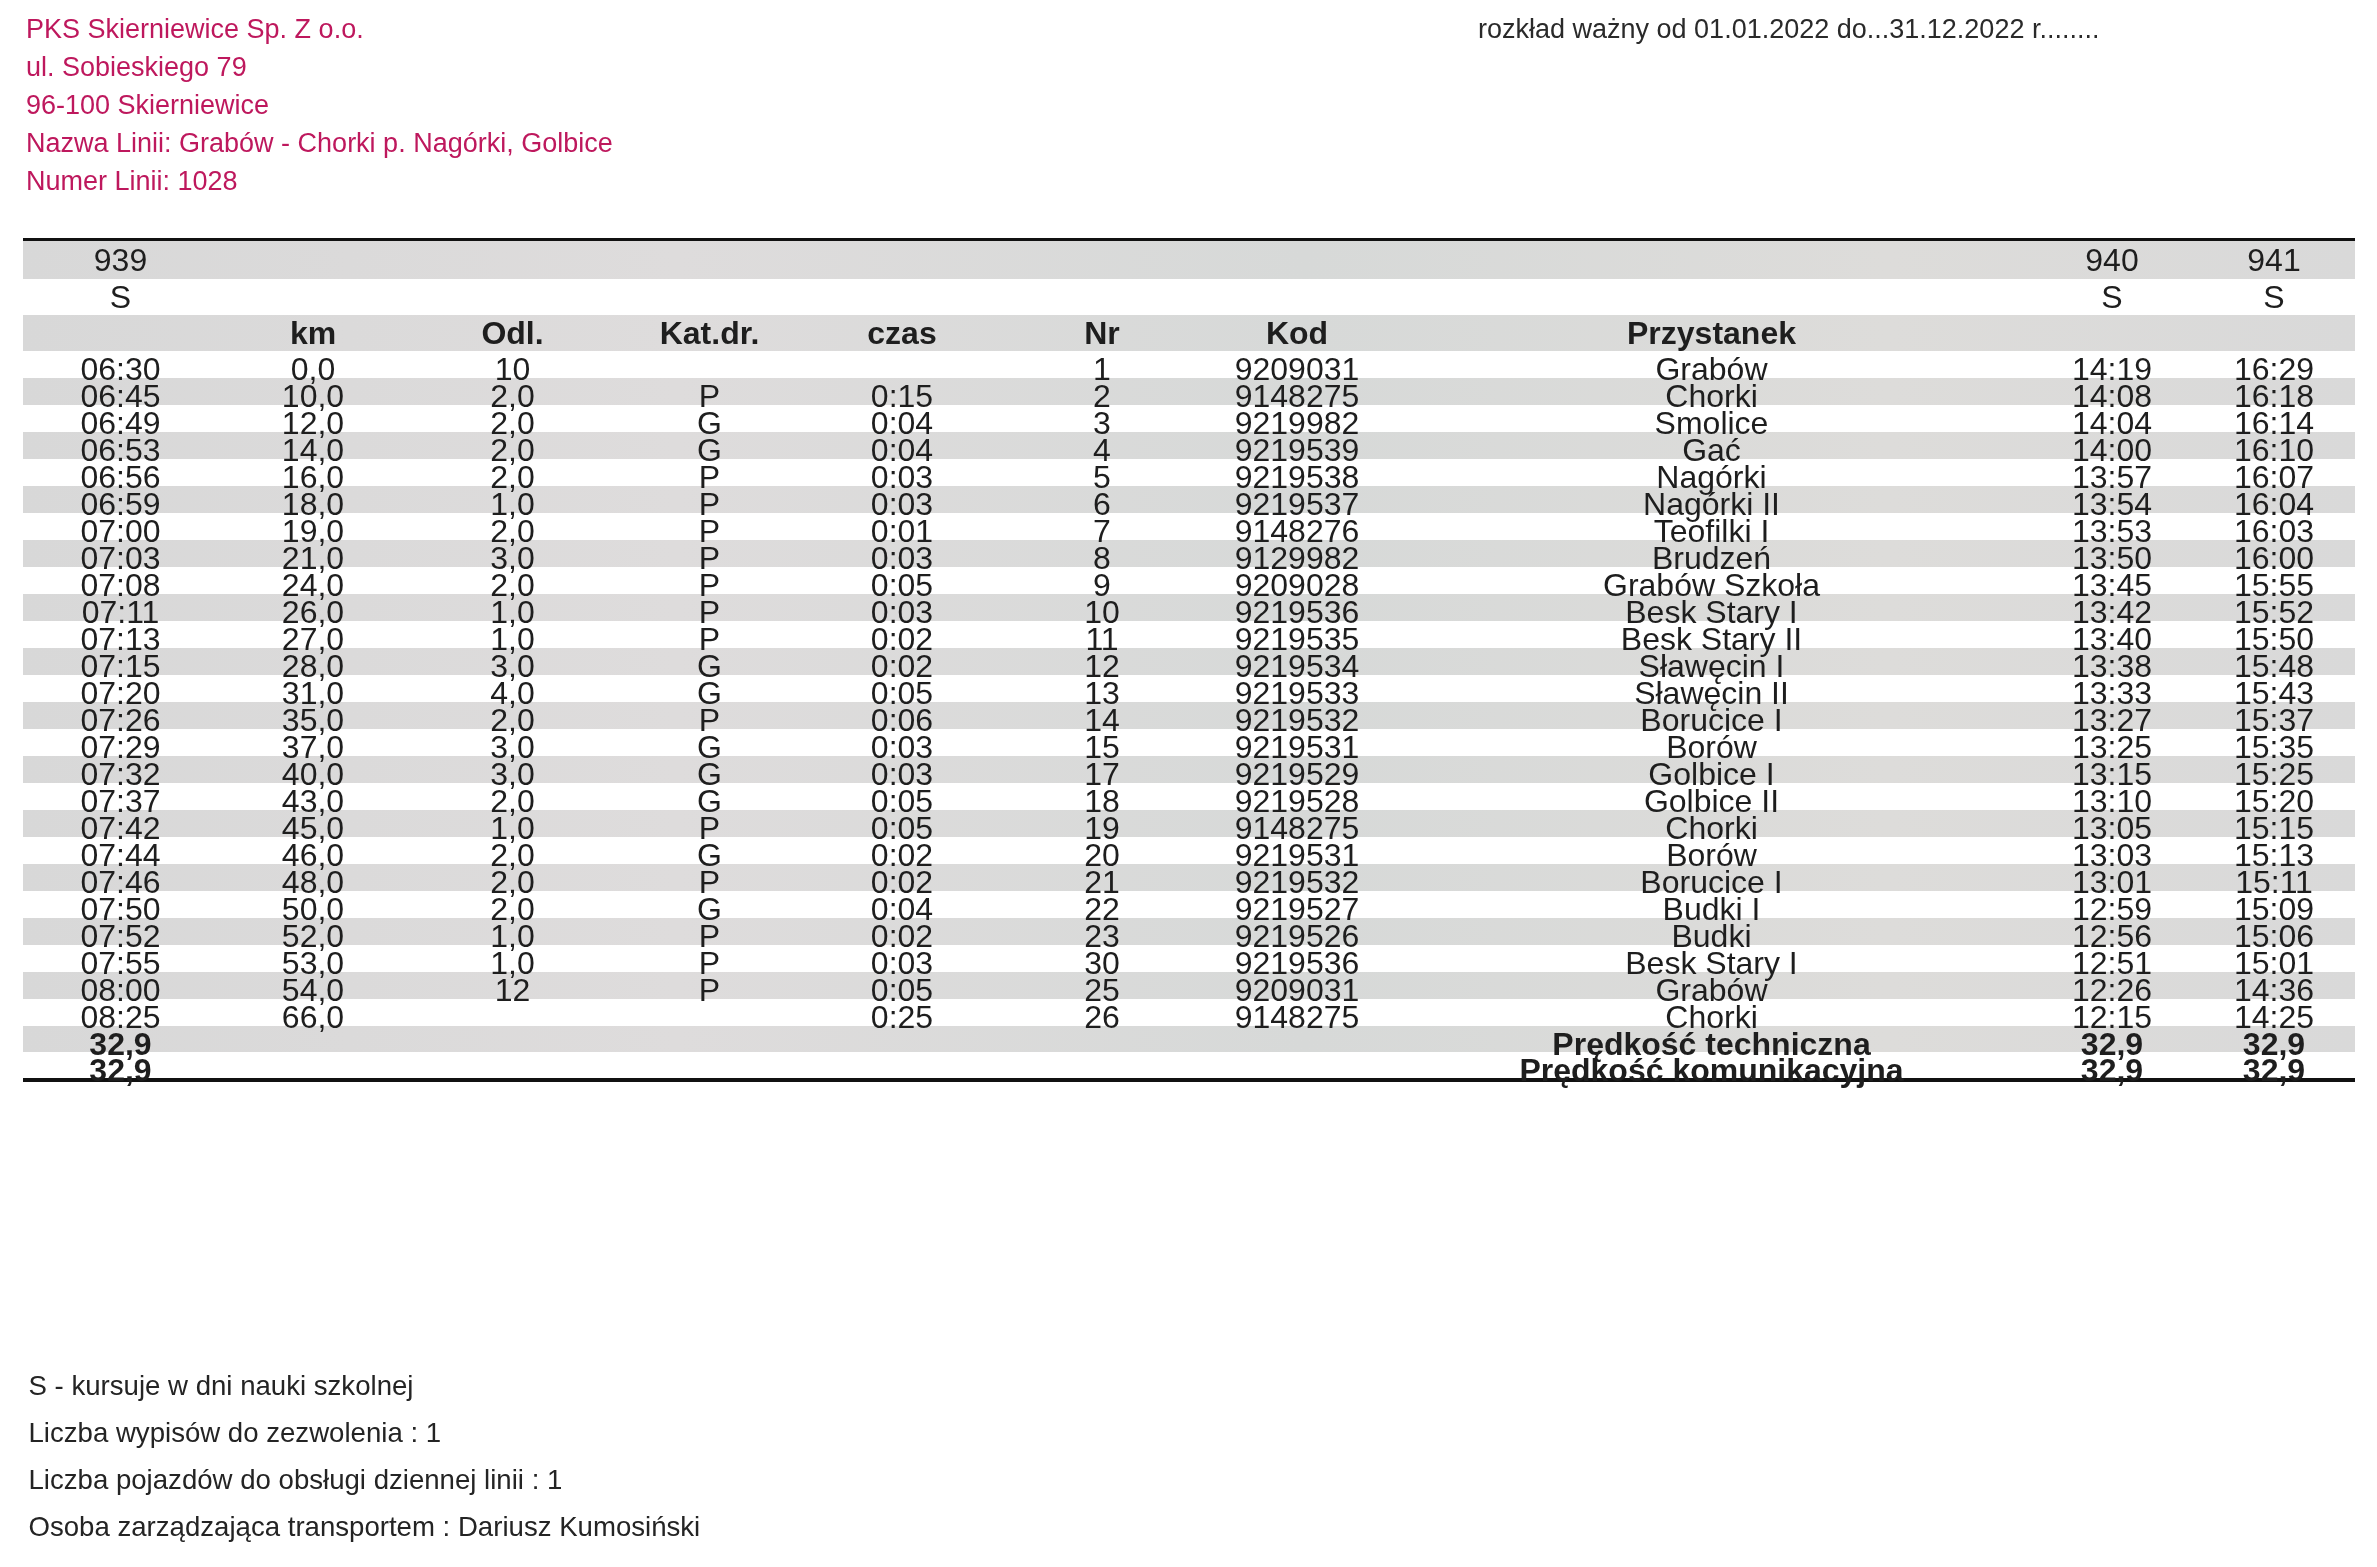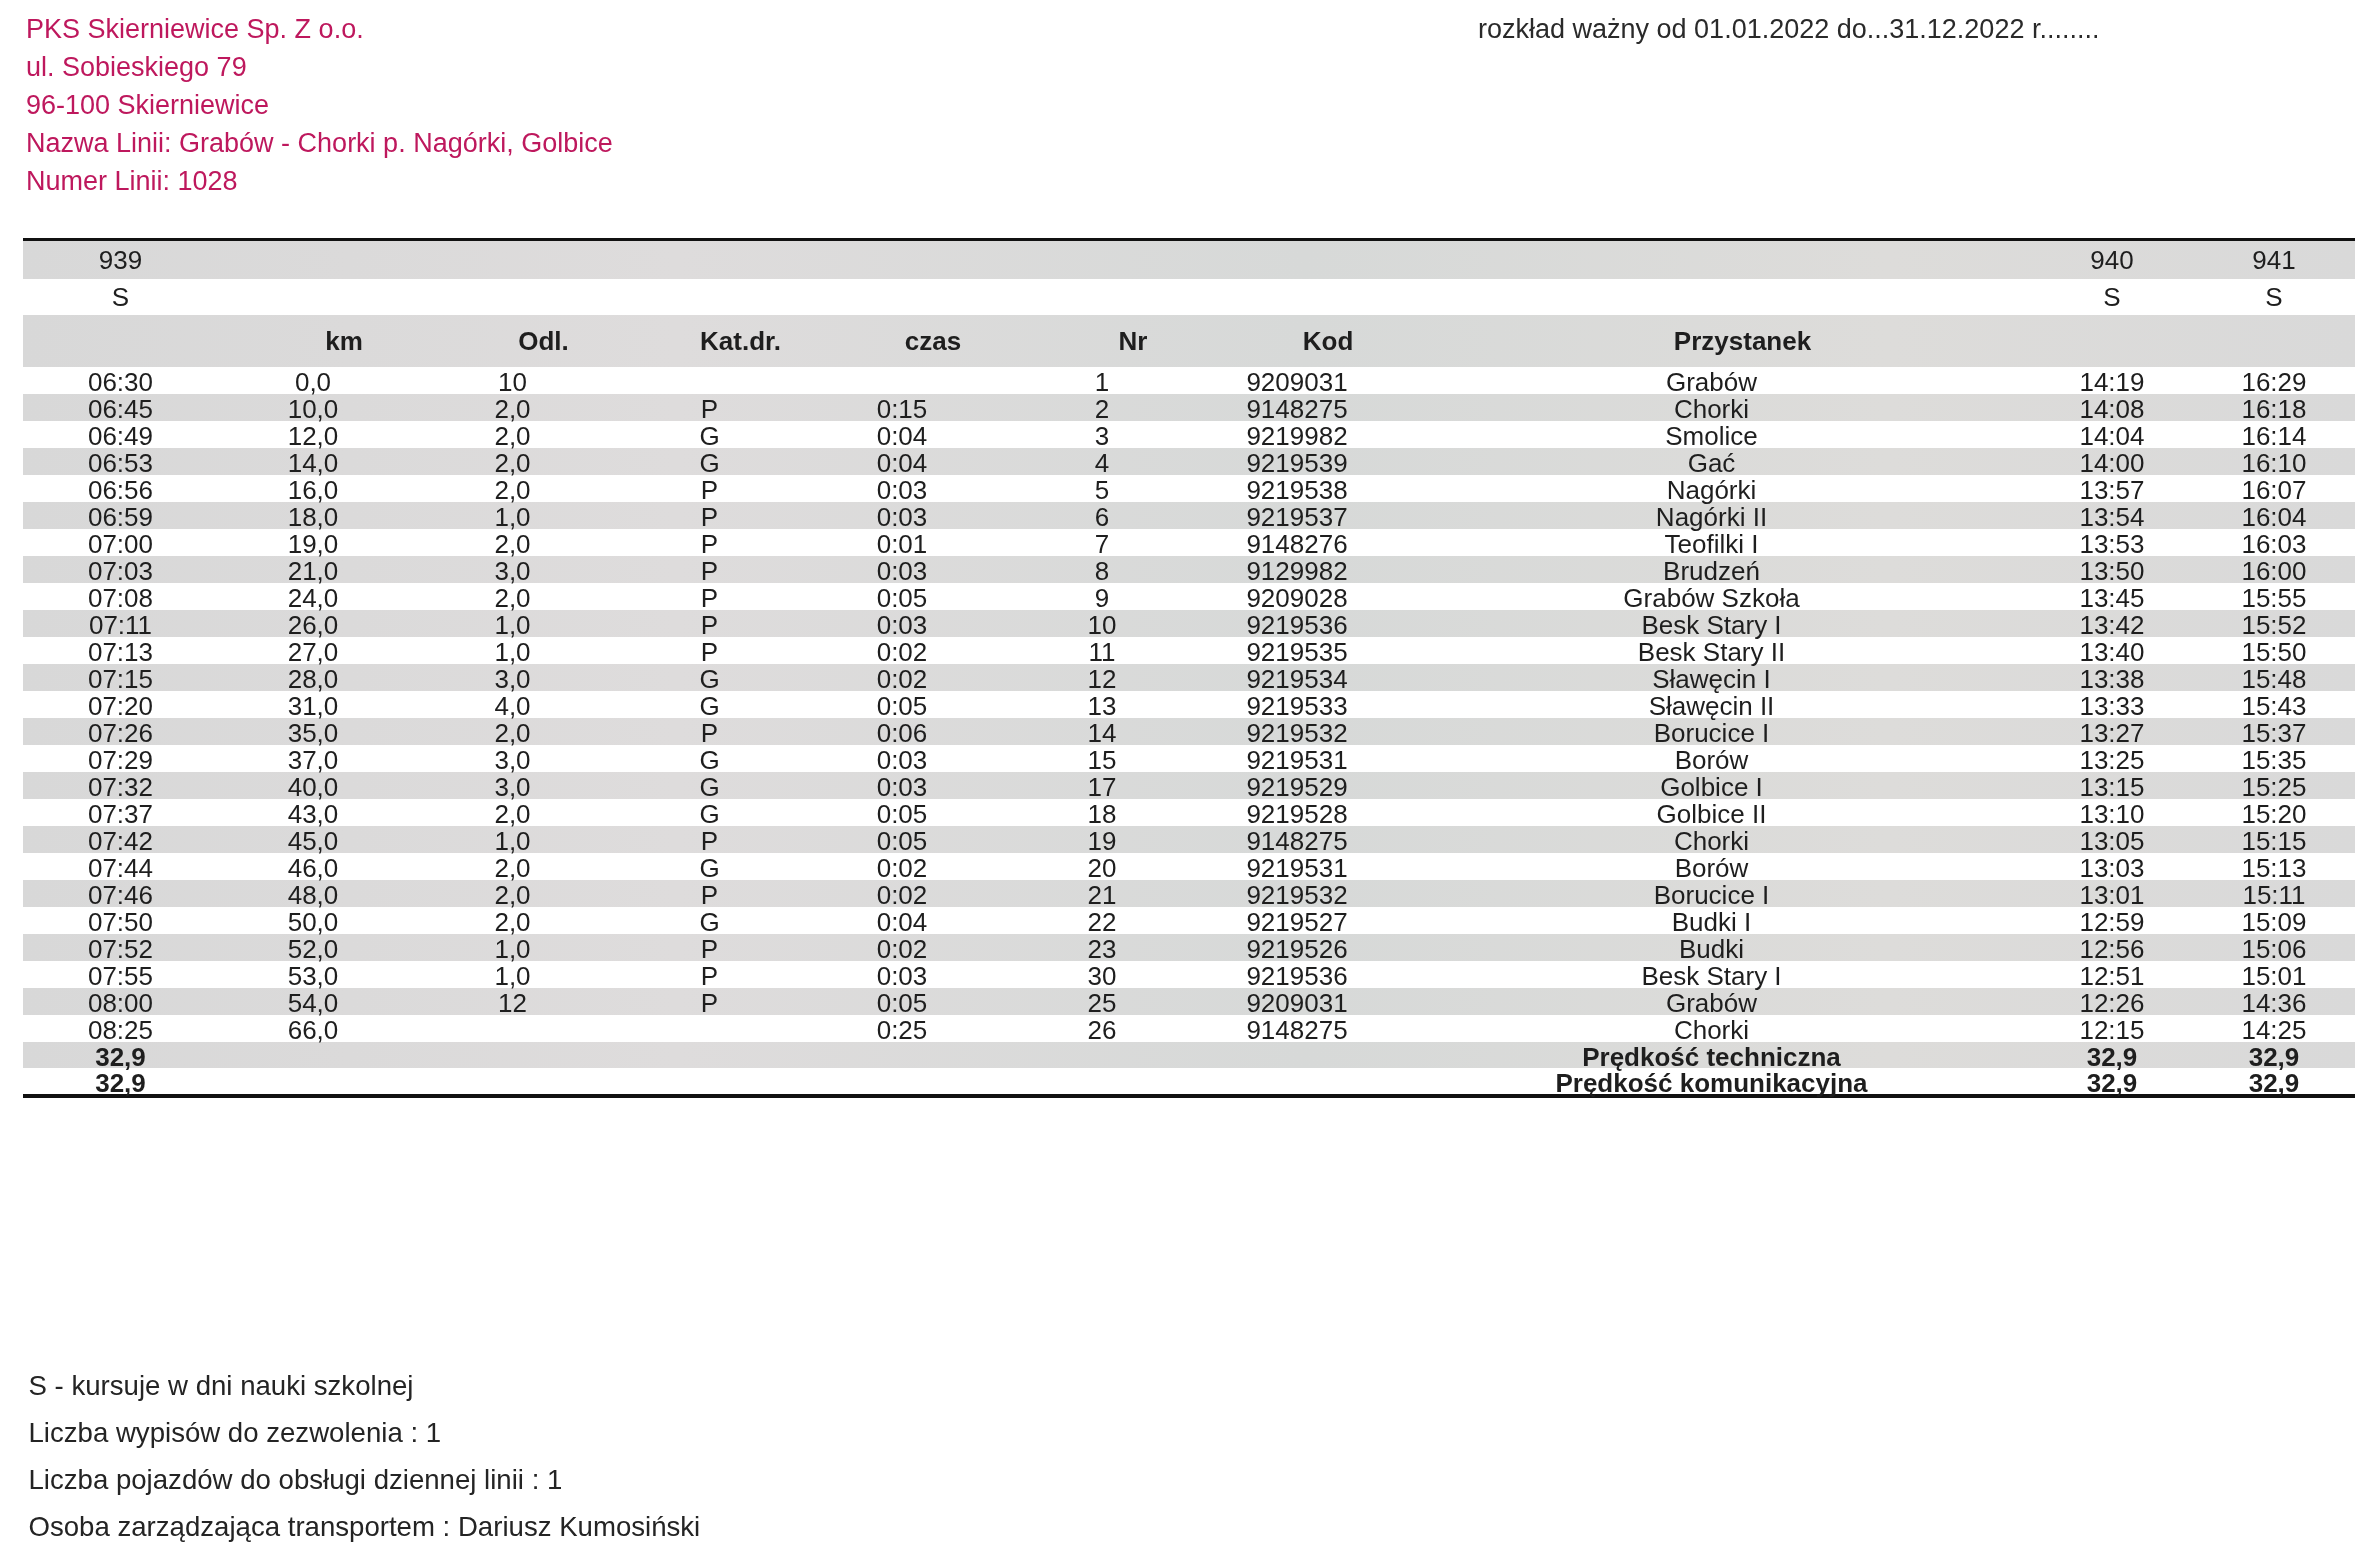--- a/index.html
+++ b/index.html
@@ -26,29 +26,29 @@
   
   .table{
     position:absolute;left:23px;top:238px;width:2332px;
     border-top:3.8px solid #111;
     border-bottom:4.8px solid #111;
   }
   .t-row{
     display:grid;
     grid-template-columns:195px 190px 209px 185px 200px 200px 190px 639px 162px 162px;
     align-items:center;
-    font-size:26px;
+    font-size:32px;
   }
   .t-row > div{text-align:center;white-space:nowrap;}
   .stripe{
     background:linear-gradient(90deg,#d8d8d8 0%,#dedcdc 28%,#d7d9d8 55%,#dddcda 80%,#d9d9d9 100%);
   }
   .r-num{height:38px;}
   .r-sym{height:36px;}
-  .r-cols{height:52px;font-weight:bold;padding-left:31px;}
+  .r-cols{height:36px;font-weight:bold;}
   .r-data{height:27px;}
   .r-tot{height:26px;font-weight:bold;}
 
   .c1{grid-column:1}.c2{grid-column:2}.c3{grid-column:3}.c4{grid-column:4}
   .c5{grid-column:5}.c6{grid-column:6}.c7{grid-column:7}.c8{grid-column:8}
   .c9{grid-column:9}.c10{grid-column:10}
 
   
   .footer{
     position:absolute;left:28.5px;top:1362px;

